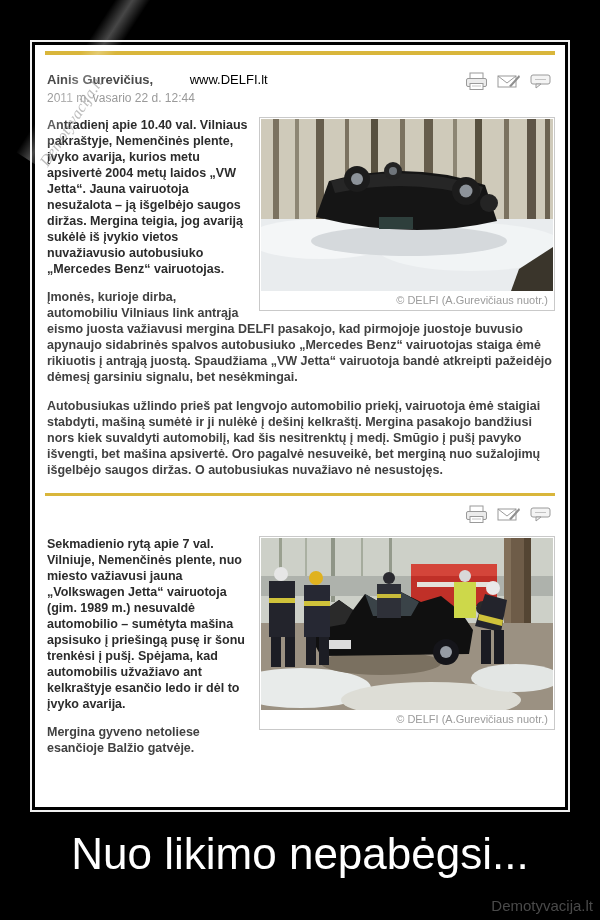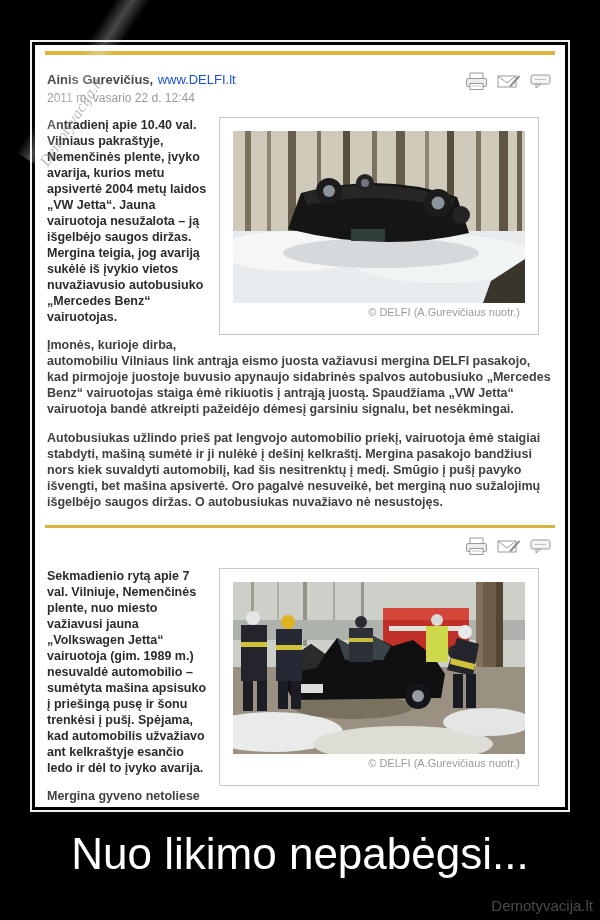--- a/index.html
+++ b/index.html
@@ -7,28 +7,28 @@
           font-family:"Liberation Sans",sans-serif;}
   .frame{position:absolute;left:30px;top:40px;width:540px;height:772px;box-sizing:border-box;
          border:2px solid #f0f0f0;background:#000;padding:3px;}
   .content{background:#fff;width:100%;height:100%;box-sizing:border-box;
            padding:4px 10px 6px;overflow:hidden;}
   .topbar{height:4px;background:#d9b63b;margin:2px 0 8px;}
   .divider{height:3px;background:#d9b63b;margin:2px 0 0;}
   .art-header{display:flex;justify-content:space-between;align-items:flex-start;
               padding:7px 2px 12px;}
   .author{font-weight:bold;font-size:13px;color:#4a4a4a;}
-  .site{font-size:13px;color:#1d4ed8;}
+  .site{font-size:13px;color:#000000;margin-left:32px;}
   .date{font-size:12px;color:#9a9a9a;margin-top:3px;}
   .actions{display:flex;gap:7px;margin-top:2px;}
   .actions svg{display:block;}
   .art-body{overflow:hidden;}
   .art-body::after{content:"";display:block;clear:both;}
-  .photo{float:right;width:294px;margin:0 16px 6px 10px;border:1px solid #c9c9c9;
-         background:#fff;padding:12px;}
+  .photo{float:right;width:294px;margin:0 0 6px 10px;border:1px solid #c9c9c9;
+         background:#fff;padding:0;}
   .photo svg.scene{display:block;width:292px;height:172px;margin:1px;}
   .photo figcaption{font-size:11px;color:#9b9b9b;text-align:right;padding:2px 6px 4px;}
   .intro{font-weight:bold;font-size:12.5px;line-height:16px;color:#2c2c2c;
          margin:0 2px 12px;}
   .para{font-size:12.5px;line-height:16px;color:#414141;margin:0 2px 13px;font-weight:bold;}
   figure{margin:0;}
   .caption-bar{position:absolute;left:0;top:824px;width:600px;text-align:center;
                color:#fff;font-size:44px;line-height:60px;white-space:nowrap;}
   .wm-br{position:absolute;right:7px;bottom:6px;color:#4a4a4a;font-size:15px;}
   .wm-diag{position:absolute;left:36px;top:160px;transform:rotate(-57deg);

